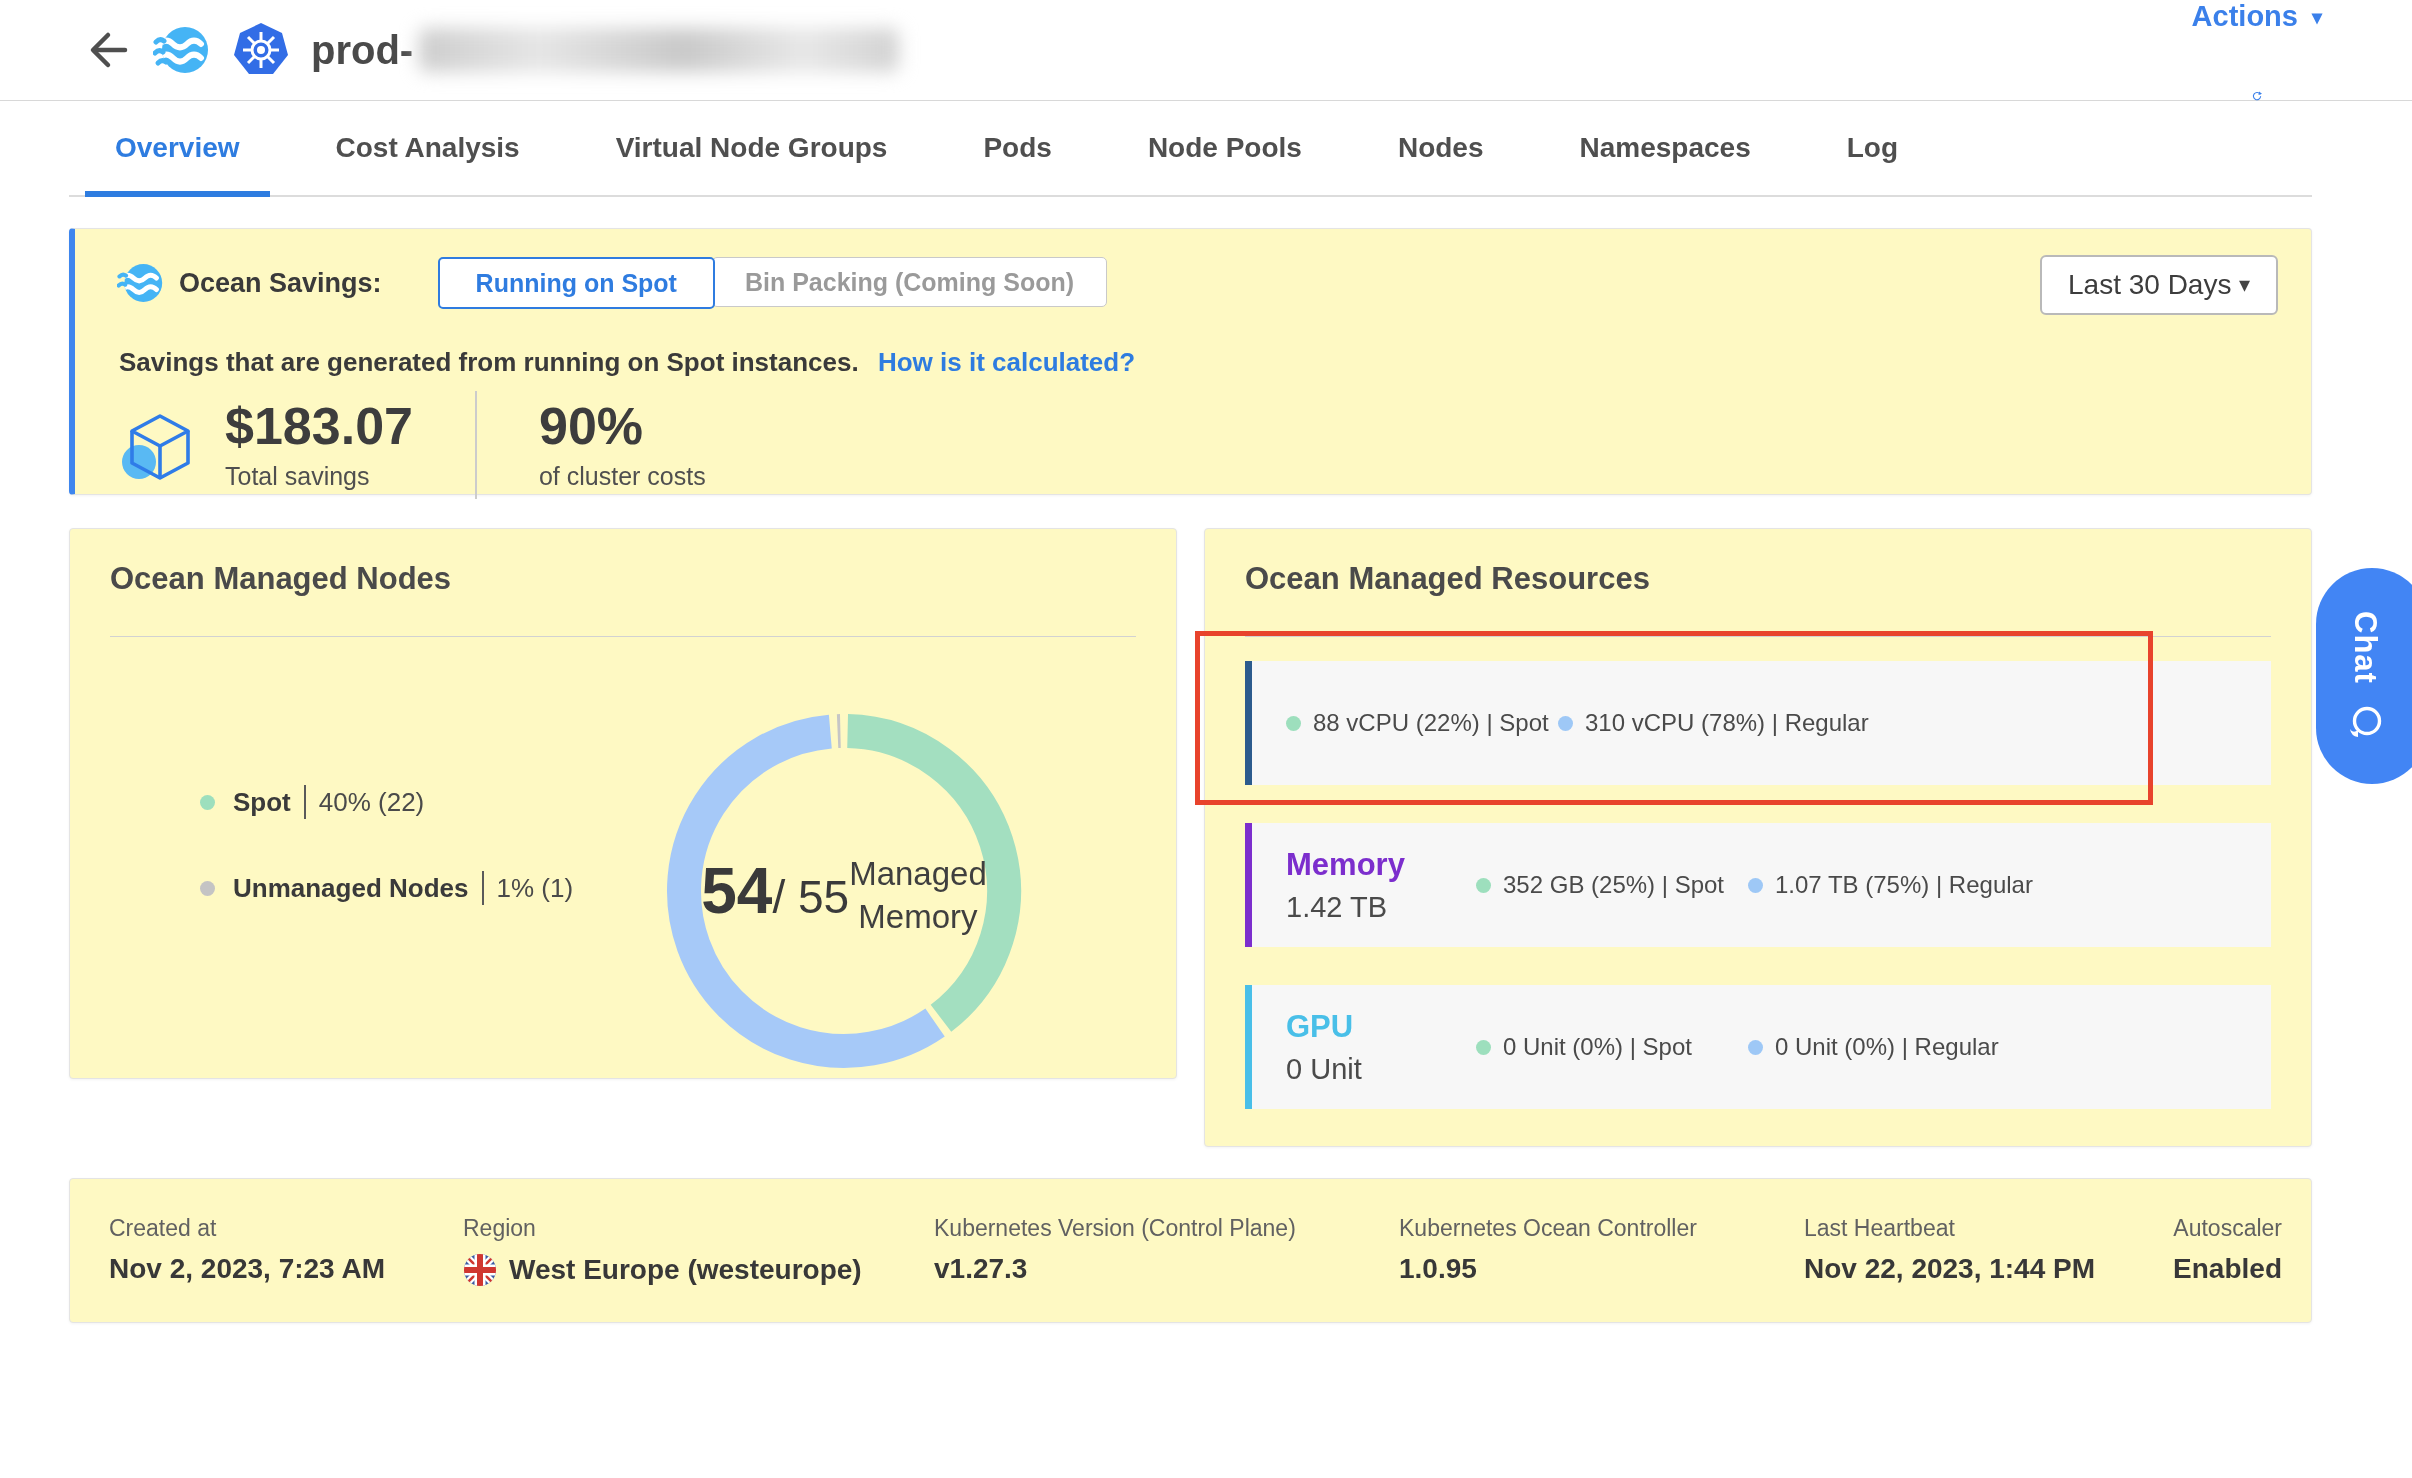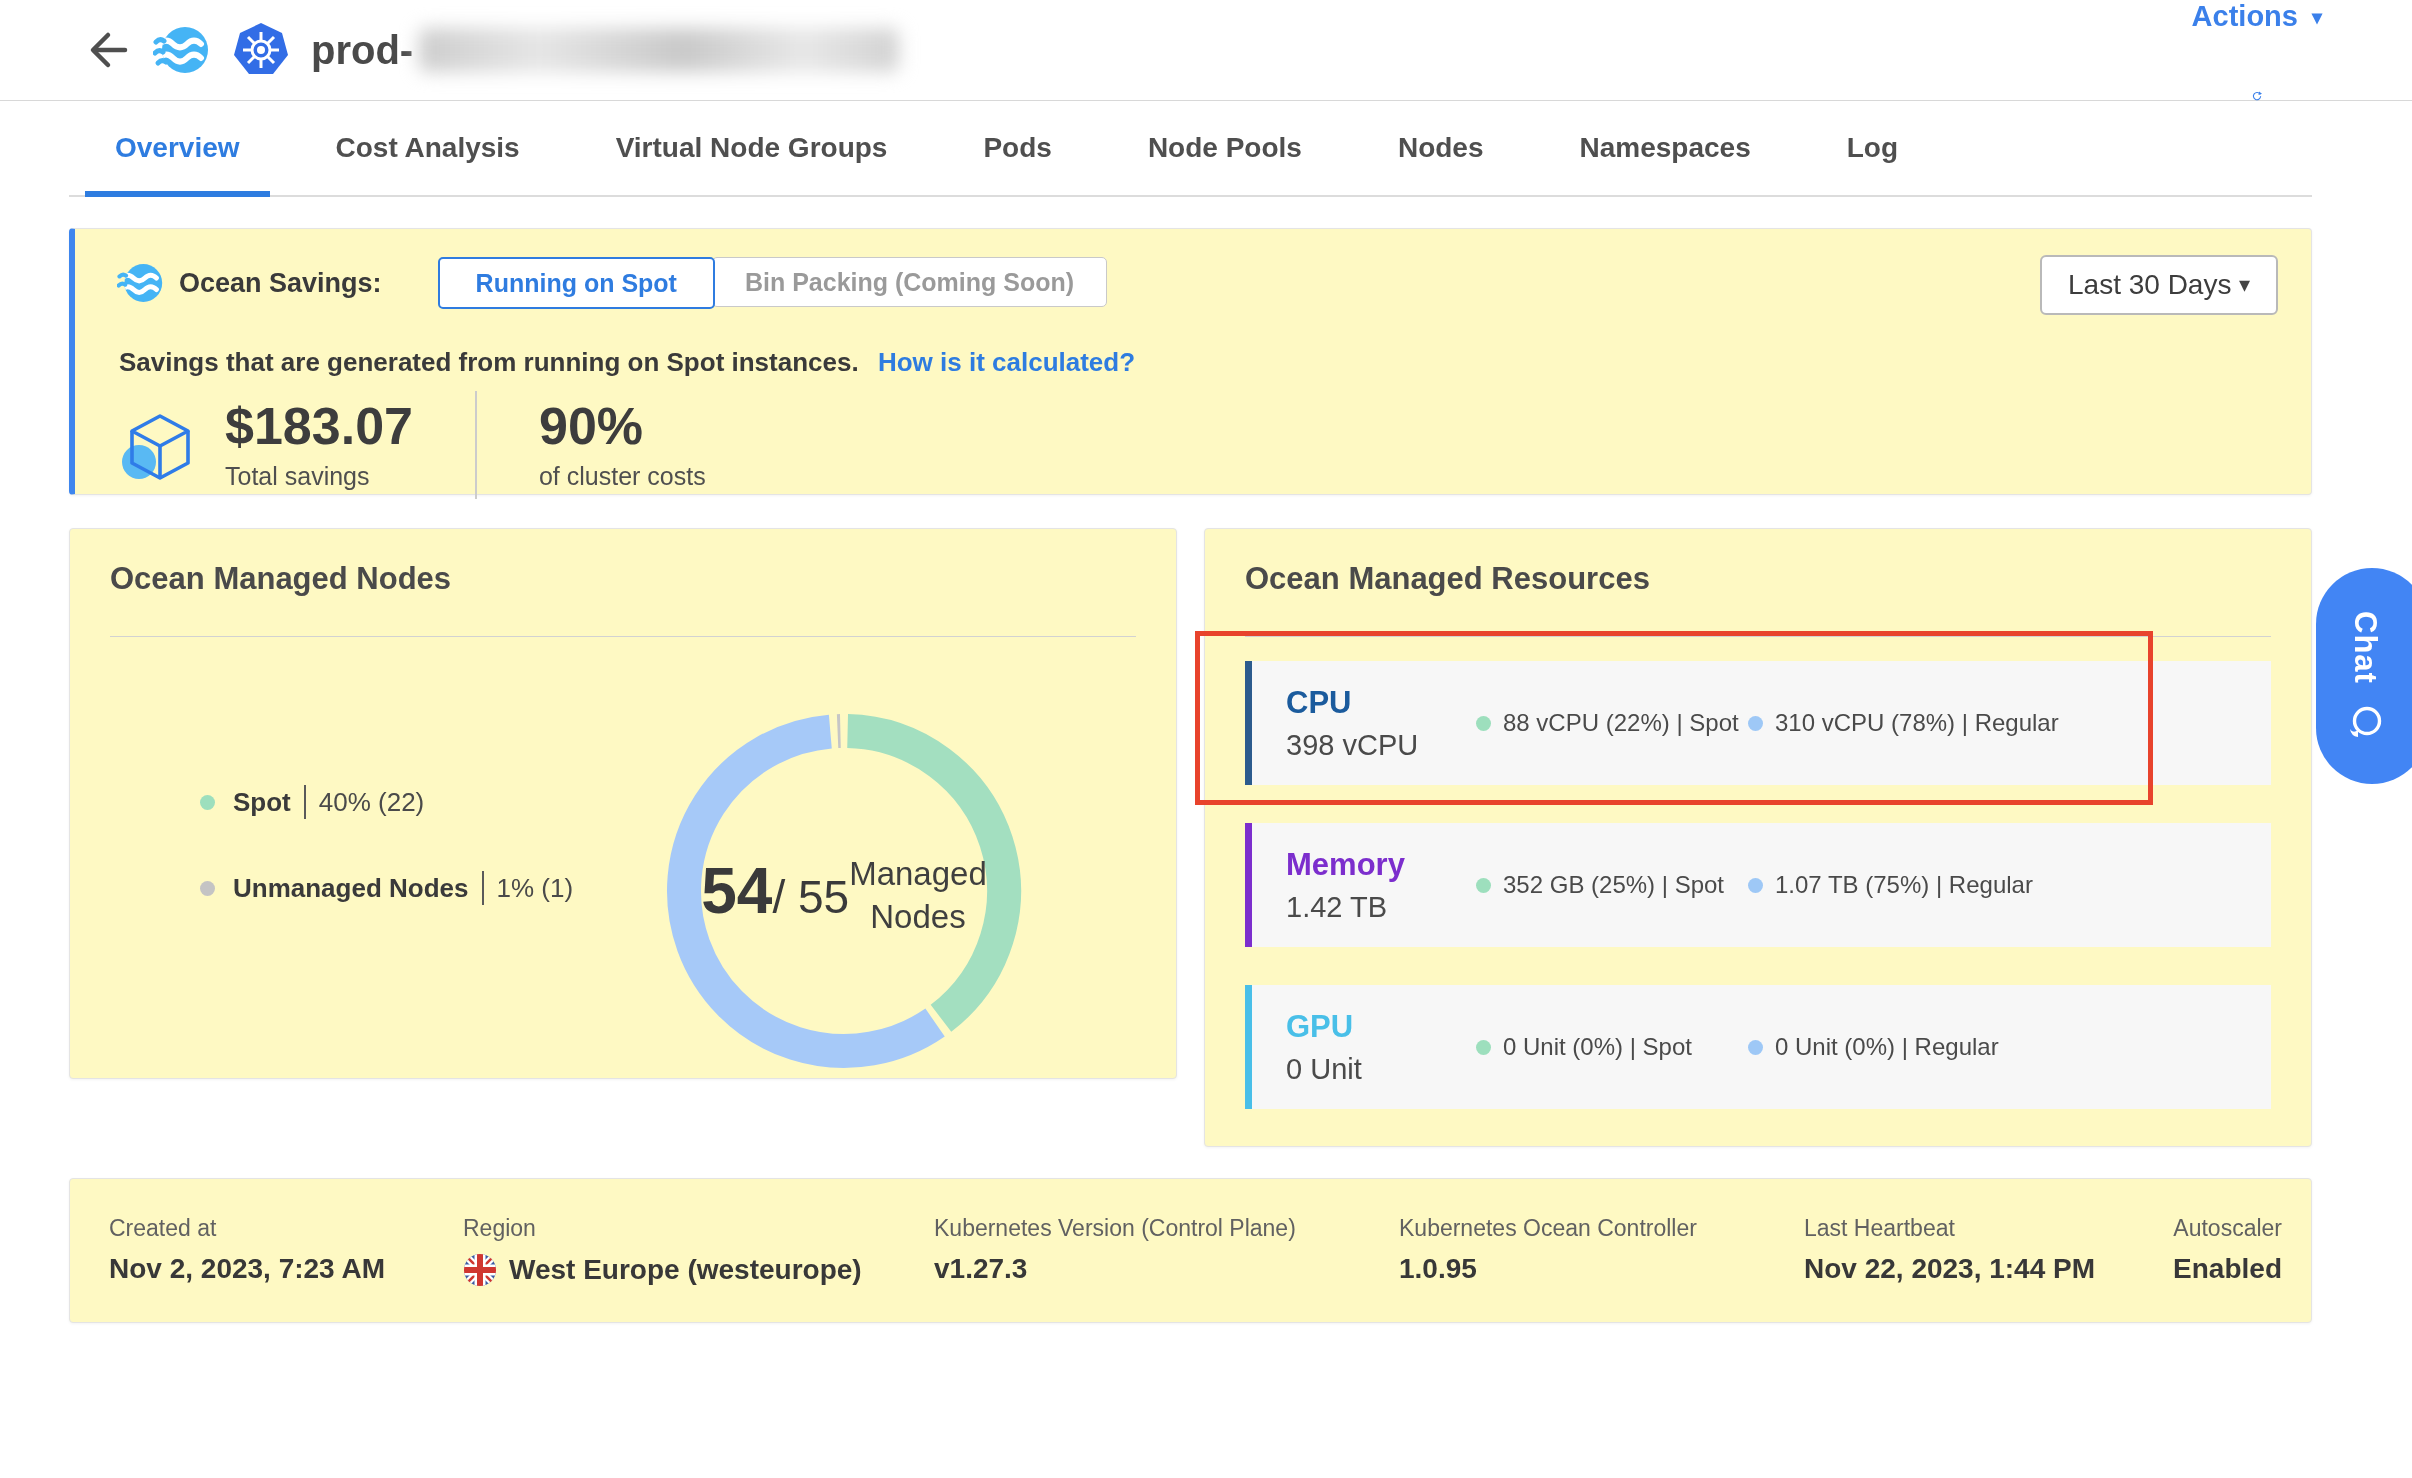--- a/index.html
+++ b/index.html
@@ -242,34 +242,30 @@
       <svg id="donut" width="356" height="356" viewBox="0 0 356 356">
           <path d="M 181.63 18.04 A 160 160 0 0 1 274.96 305.28" fill="none" stroke="#a3dfc0" stroke-width="34"></path>
           <path d="M 269.08 309.54 A 160 160 0 1 1 164.33 18.58" fill="none" stroke="#a6c9f8" stroke-width="34"></path>
           <path d="M 171.58 18.13 A 160 160 0 0 1 174.37 18.04" fill="none" stroke="#c6c6c6" stroke-width="34"></path>
         </svg>
       <div class="donut-center">
         <div>
           <span class="donut-num">54</span><span class="donut-total">/ 55</span>
         </div>
         <div class="donut-caption">Managed
-Nodes</div>
+Memory</div>
       </div>
     </div>
   </div>
 
   <div class="card resources-card">
     <div class="card-title">Ocean Managed Resources</div>
     <div class="card-divider"></div>
     <div class="res-rows">
       <div class="res-row cpu">
-        <div class="res-label-col">
-          <div class="res-name">CPU</div>
-          <div class="res-total">398 vCPU</div>
-        </div>
         <div class="res-stat first">
           <span class="dot-sm dot-spot"></span>
           <span>88 vCPU  (22%)  | Spot</span>
         </div>
         <div class="res-stat">
           <span class="dot-sm dot-regular"></span>
           <span>310 vCPU  (78%)  | Regular</span>
         </div>
       </div>
       <div class="res-row memory">

